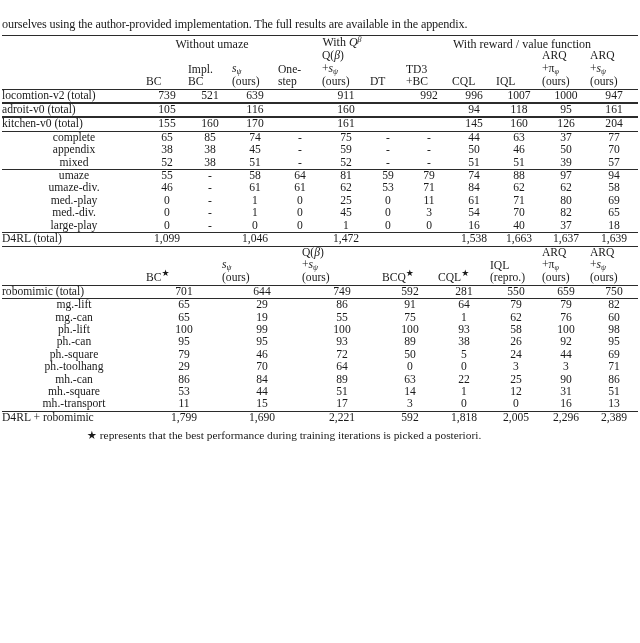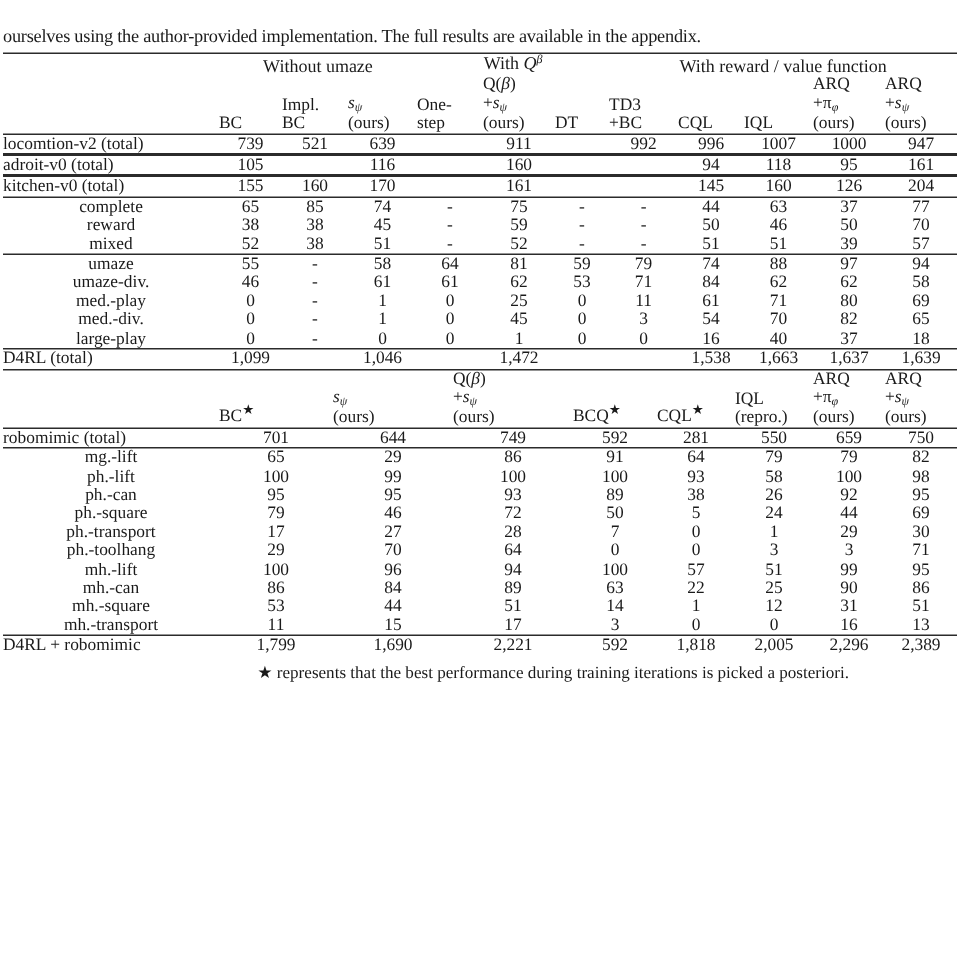--- a/index.html
+++ b/index.html
@@ -88,21 +88,21 @@
     font-size: 8px;
     font-style: italic;
     vertical-align: baseline;
     position: relative;
     top: -4px;
   }
   .star { font-size: 9px; vertical-align: super; }
 
   .footnote {
     font-size: 11.4px;
-    text-align: right;
+    text-align: center;
     padding-top: 4px;
     padding-right: 4px;
     white-space: nowrap;
   }
 </style>
 </head>
 <body>
 
 <div class="page">
 
@@ -196,21 +196,21 @@
           <td class="num">-</td>
           <td class="num">75</td>
           <td class="num">-</td>
           <td class="num">-</td>
           <td class="num">44</td>
           <td class="num">63</td>
           <td class="num">37</td>
           <td class="num">77</td>
         </tr>
         <tr class="trow-tight">
-          <td class="rowname indent">reward</td>
+          <td class="rowname indent">appendix</td>
           <td class="num">38</td>
           <td class="num">38</td>
           <td class="num">45</td>
           <td class="num">-</td>
           <td class="num">59</td>
           <td class="num">-</td>
           <td class="num">-</td>
           <td class="num">50</td>
           <td class="num">46</td>
           <td class="num">50</td>
@@ -359,20 +359,31 @@
           <td class="num">65</td>
           <td class="num">29</td>
           <td class="num">86</td>
           <td class="num b">91</td>
           <td class="num">64</td>
           <td class="num">79</td>
           <td class="num">79</td>
           <td class="num">82</td>
         </tr>
         <tr class="trow-tight">
+          <td class="rowname indent">mg.-can</td>
+          <td class="num">65</td>
+          <td class="num">19</td>
+          <td class="num">55</td>
+          <td class="num b">75</td>
+          <td class="num">1</td>
+          <td class="num">62</td>
+          <td class="num b">76</td>
+          <td class="num">60</td>
+        </tr>
+        <tr class="trow-tight">
           <td class="rowname indent">ph.-lift</td>
           <td class="num b">100</td>
           <td class="num b">99</td>
           <td class="num b">100</td>
           <td class="num b">100</td>
           <td class="num">93</td>
           <td class="num">58</td>
           <td class="num b">100</td>
           <td class="num b">98</td>
         </tr>
@@ -392,51 +403,29 @@
           <td class="num b">79</td>
           <td class="num">46</td>
           <td class="num">72</td>
           <td class="num">50</td>
           <td class="num">5</td>
           <td class="num">24</td>
           <td class="num">44</td>
           <td class="num">69</td>
         </tr>
         <tr class="trow-tight">
-          <td class="rowname indent">ph.-transport</td>
-          <td class="num">17</td>
-          <td class="num b">27</td>
-          <td class="num b">28</td>
-          <td class="num">7</td>
-          <td class="num">0</td>
-          <td class="num">1</td>
-          <td class="num b">29</td>
-          <td class="num b">30</td>
-        </tr>
-        <tr class="trow-tight">
           <td class="rowname indent">ph.-toolhang</td>
           <td class="num">29</td>
           <td class="num b">70</td>
           <td class="num">64</td>
           <td class="num">0</td>
           <td class="num">0</td>
           <td class="num">3</td>
           <td class="num">3</td>
           <td class="num b">71</td>
-        </tr>
-        <tr class="trow-tight">
-          <td class="rowname indent">mh.-lift</td>
-          <td class="num b">100</td>
-          <td class="num b">96</td>
-          <td class="num b">94</td>
-          <td class="num b">100</td>
-          <td class="num">57</td>
-          <td class="num">51</td>
-          <td class="num b">99</td>
-          <td class="num b">95</td>
         </tr>
         <tr class="trow-tight">
           <td class="rowname indent">mh.-can</td>
           <td class="num b">86</td>
           <td class="num b">84</td>
           <td class="num b">89</td>
           <td class="num">63</td>
           <td class="num">22</td>
           <td class="num">25</td>
           <td class="num b">90</td>

